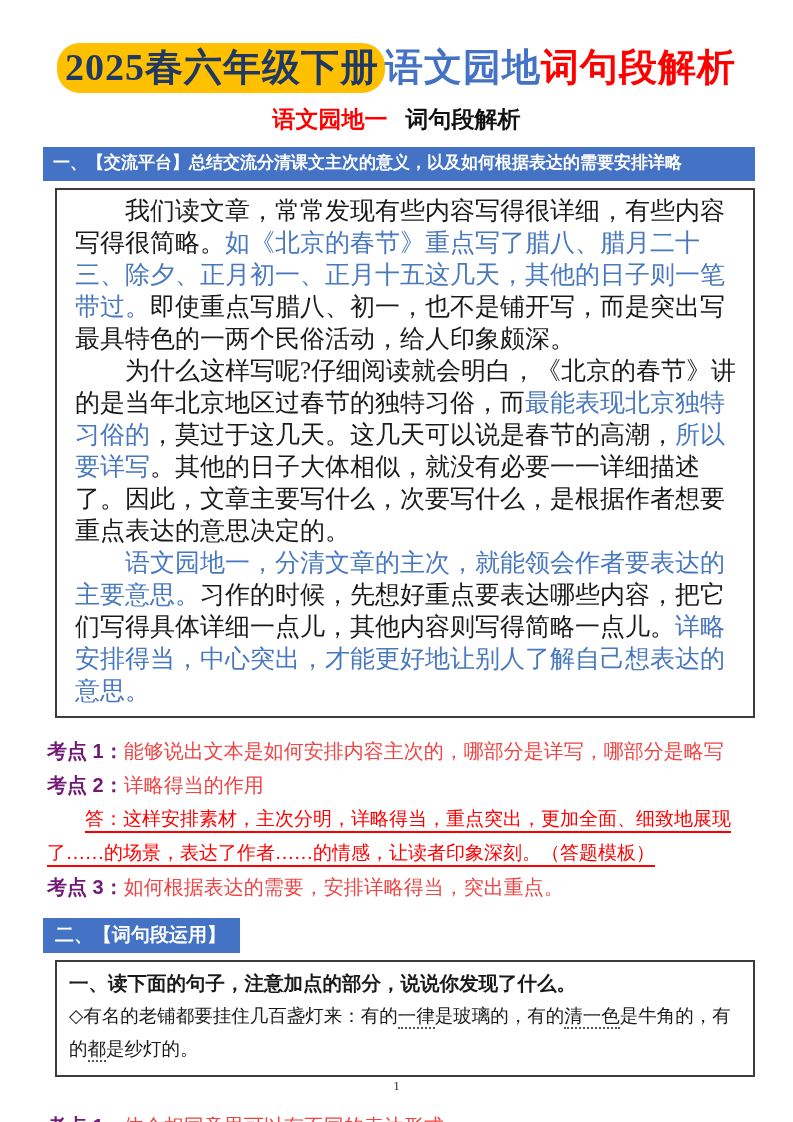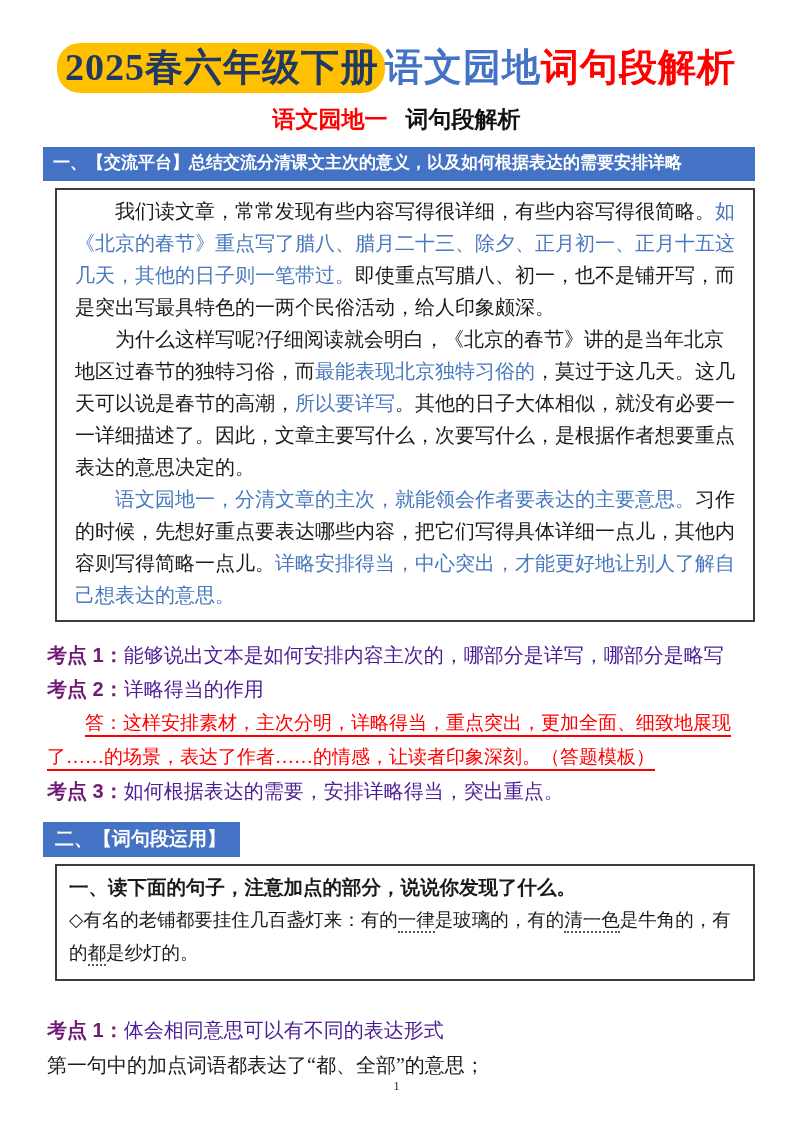--- a/index.html
+++ b/index.html
@@ -30,32 +30,32 @@
   }
   .sec-bar.inline{display:inline-block;margin-top:14px;padding:3px 14px 5px 12px;font-size:19px;}
 
   
   .content-box{
     margin:7px 38px 0 55px;
     border:2px solid #3c3c3c;
     padding:5px 12px 9px 12px;
   }
   .content-box p{margin:0;}
-  .box1{font-size:20px;line-height:32px;padding-left:18px;}
+  .box1{font-size:25px;line-height:32px;padding-left:18px;}
   .box1 p{text-indent:2em;}
   .box2{font-size:18.5px;line-height:33px;}
   .box2 .bold-head{font-weight:bold;font-size:19.5px;}
   .blue-t{color:#4878BE;}
   .black-t{color:#1a1a1a;}
   .dot{border-bottom:2px dotted #555;padding-bottom:1px;}
 
   
   .kp-block{margin:16px 35px 0 47px;font-size:20px;line-height:34px;}
   .kp-label{color:#701a75;font-weight:bold;font-family:"Liberation Sans","DejaVu Sans",sans-serif;}
-  .kp-text{color:#4c1d95;margin-top:16px;}
+  .kp-text{color:#ef4444;margin-top:16px;}
   .answer{
     color:#FF0000;
     text-indent:2em;
     font-size:19px;line-height:34px;
     text-decoration:underline;
     text-underline-offset:6px;
     text-decoration-thickness:1.5px;
     margin:0;
   }
   .kp2-block{margin-top:32px;}

